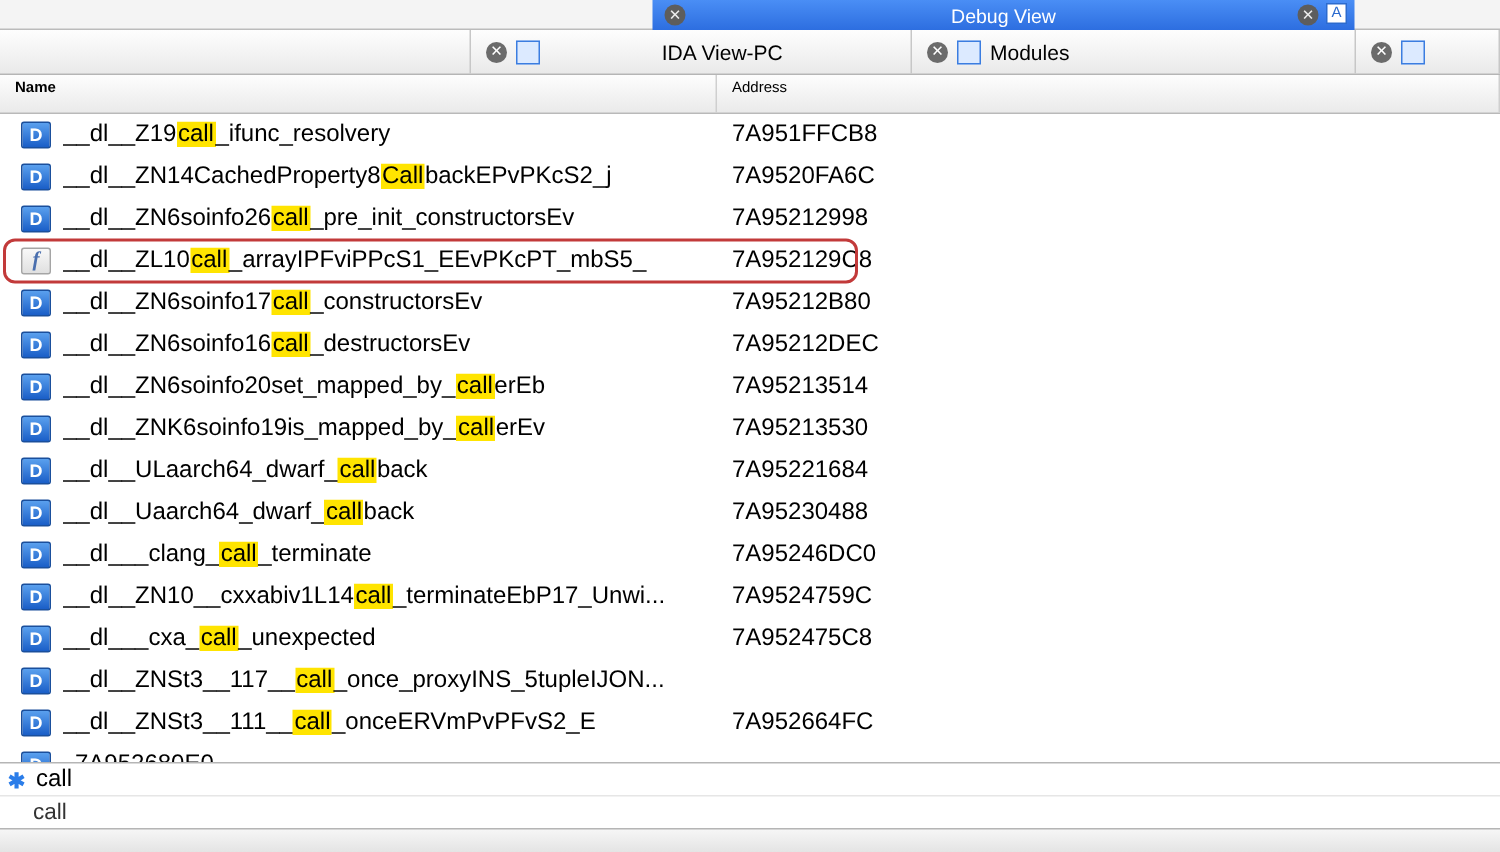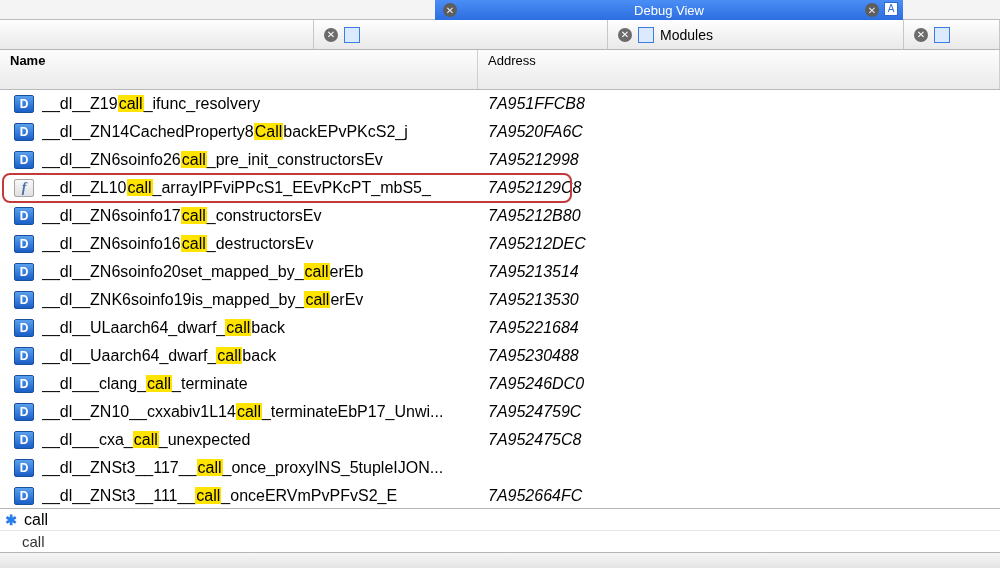--- a/index.html
+++ b/index.html
@@ -102,24 +102,24 @@
   position: relative;
 }
 .tab.ida { width: 294px; justify-content: flex-start; }
 .tab.ida .label { flex:1; text-align:center; }
 .tab.modules { width: 296px; justify-content:flex-start; }
 .tab.modules .label { flex:1; }
 .tab.tail { flex:1; justify-content:flex-start; }
 
 .table-header {
   display:flex;
-  height: 40px;
+  height: 26px;
   background: linear-gradient(#fdfdfd,#eaeaea);
   border-bottom: 1px solid #b9b9b9;
-  font-size: 13px;
+  font-size: 10px;
 }
 .th { padding: 3px 10px; border-right:1px solid #cfcfcf; }
 .th.name { width: 478px; font-weight:600; }
 .th.addr { flex:1; font-weight:400; }
 
 .list {
   flex: 1;
   overflow: hidden;
   background: #fff;
   position: relative;
@@ -142,21 +142,21 @@
 }
 .row .icon.f {
   background: linear-gradient(#f8f8f8,#e0e0e0);
   color:#4a6fae;
   font-style: italic;
   border: 1px solid #a5a5a5;
   font-family: "Times New Roman", serif;
   font-size: 14px;
 }
 .row .name { width: 438px; white-space: nowrap; overflow:hidden; }
-.row .addr { flex:1; padding-left: 8px; font-style: italic; }
+.row .addr { flex:1; padding-left: 8px; }
 .row.selected {
   position: relative;
 }
 .row.selected::before {
   content:'';
   position:absolute;
   left: 2px; right: 428px;
   top: -1px; bottom: -1px;
   border: 2px solid #c23a3a;
   border-radius: 8px;
@@ -216,20 +216,21 @@
       <span class="close-r">✕</span>
       <span class="icon-r">A</span>
     </div>
   </div>
 
   <div class="second-row">
     <div class="spacer"></div>
     <div class="tab ida">
       <span class="x">✕</span>
       <span class="tab-icon"></span>
+      <span class="label">IDA View-PC</span>
     </div>
     <div class="tab modules">
       <span class="x">✕</span>
       <span class="tab-icon"></span>
       <span class="label">Modules</span>
     </div>
     <div class="tab tail">
       <span class="x">✕</span>
       <span class="tab-icon"></span>
     </div>

